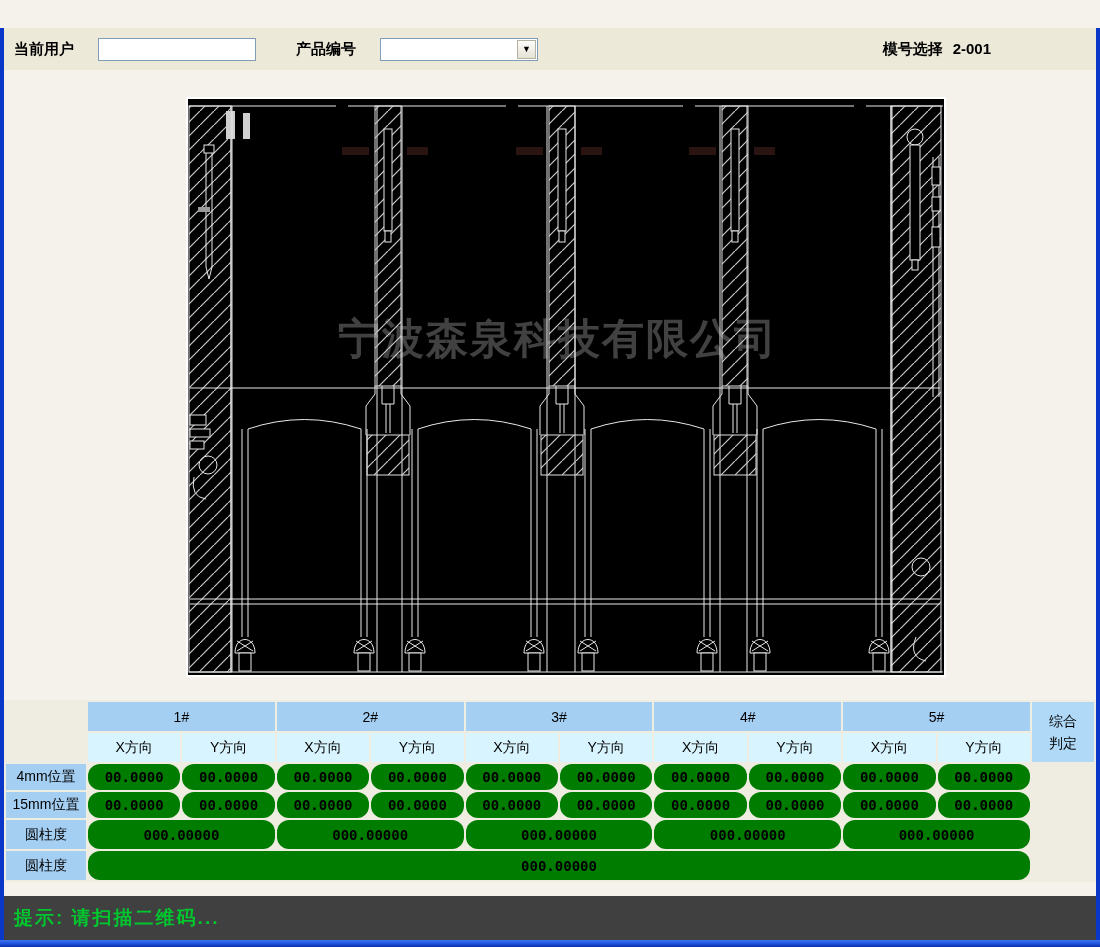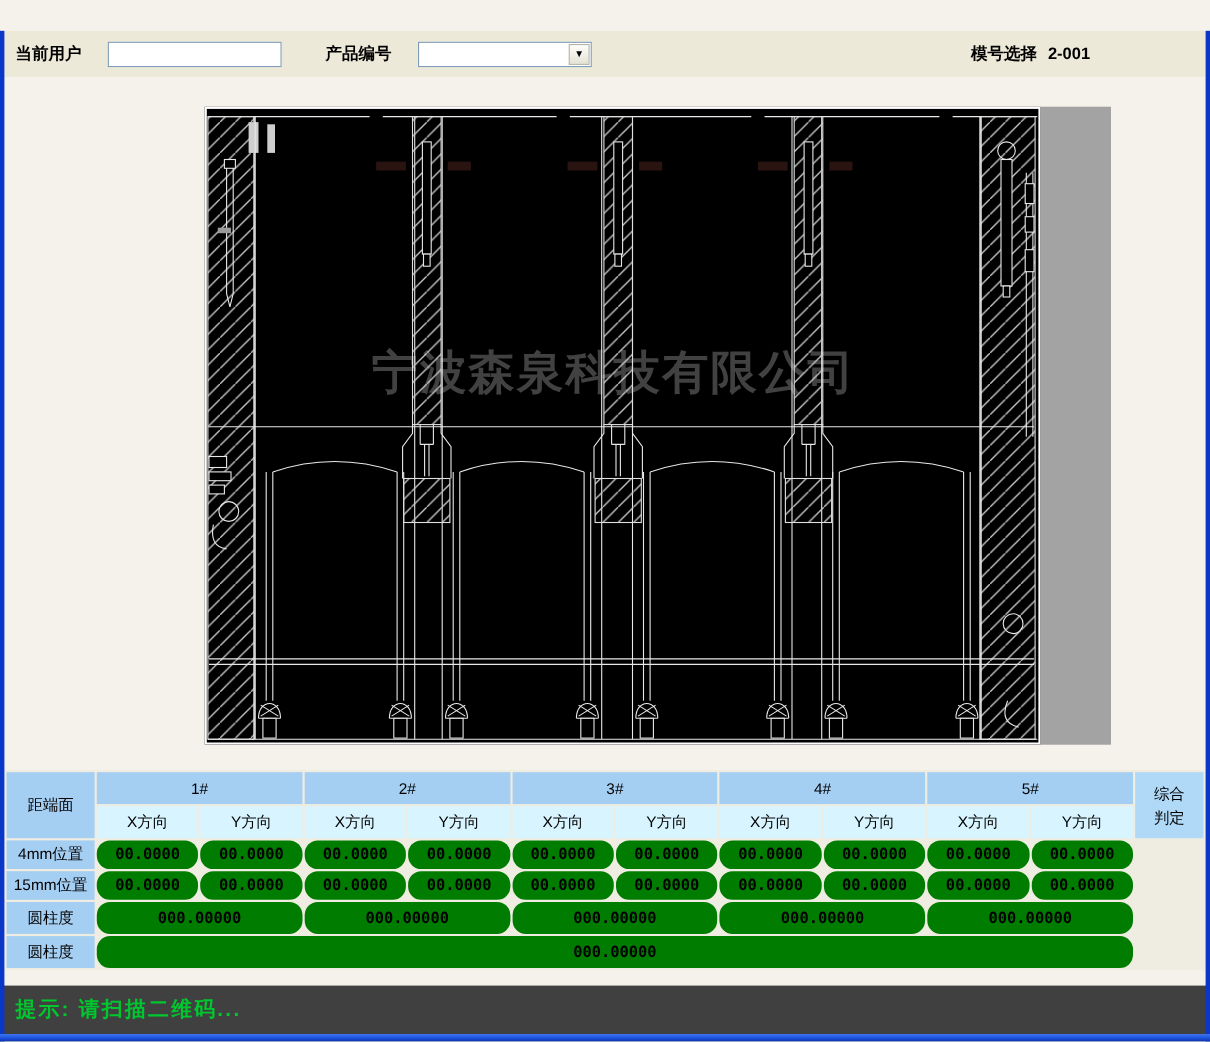--- a/index.html
+++ b/index.html
@@ -37,21 +37,21 @@
   #mold-combo { margin-left:24px; width:158px; height:23px; border:1px solid #7F9DB9;
     background:#fff; position:relative; }
   #mold-combo-value { font-size:13px; line-height:21px; padding:0 4px; color:#000; }
   #mold-combo-btn { position:absolute; right:1px; top:1px; width:19px; height:19px;
     background:linear-gradient(180deg,#FDFDFB,#E5E2D4); border:1px solid #B5B2A4;
     display:flex; align-items:center; justify-content:center; font-size:9px; color:#000; }
   #user-area { margin-left:auto; margin-right:105px; font-weight:bold; font-size:15px; }
   #user-area span { margin-left:10px;text-align:right; }
 
   
-  #drawing { position:absolute; left:186px; top:97px; width:824px; height:580px; background:#a3a3a3; }
+  #drawing { position:absolute; left:186px; top:97px; width:760px; height:580px; background:#fca5a5;border-radius:27px; }
   #drawing svg { display:block; }
   .ln { stroke:#E8E8E8; stroke-width:1; fill:none; }
   .hat { fill:url(#hatch); stroke:#E0E0E0; stroke-width:1; }
 
   
   #mtable { position:absolute; left:4px; top:700px; width:1092px; height:182px;
     background:#EFEDE2; padding:2px; display:grid; gap:2px;
     grid-template-columns:80px repeat(10,1fr) 62px;
     grid-template-rows:29px 29px 26px 26px 29px 29px; }
   .hcell { background:#A4CEF2; display:flex; align-items:center; justify-content:center;
@@ -168,21 +168,20 @@
       <use href="#junc" x="376" y="0"></use>
       <use href="#junc" x="549" y="0"></use>
 
       <path class="ln" d="M4 291 H754"></path>
       <path class="ln" d="M4 502 H754 M4 507 H754"></path>
       <path class="ln" d="M3 575 H757"></path>
     </svg>
   </div>
 
   <div id="mtable">
-    <div class="hcell" style="grid-area:1/1/3/2">距端面</div>
 
     <div class="hcell" style="grid-area:1/2/2/4">1#</div>
     <div class="hcell" style="grid-area:1/4/2/6">2#</div>
     <div class="hcell" style="grid-area:1/6/2/8">3#</div>
     <div class="hcell" style="grid-area:1/8/2/10">4#</div>
     <div class="hcell" style="grid-area:1/10/2/12">5#</div>
 
     <div class="verdict-hdr" style="grid-area:1/12/3/13">
       <div>综合</div>
       <div>判定</div>

